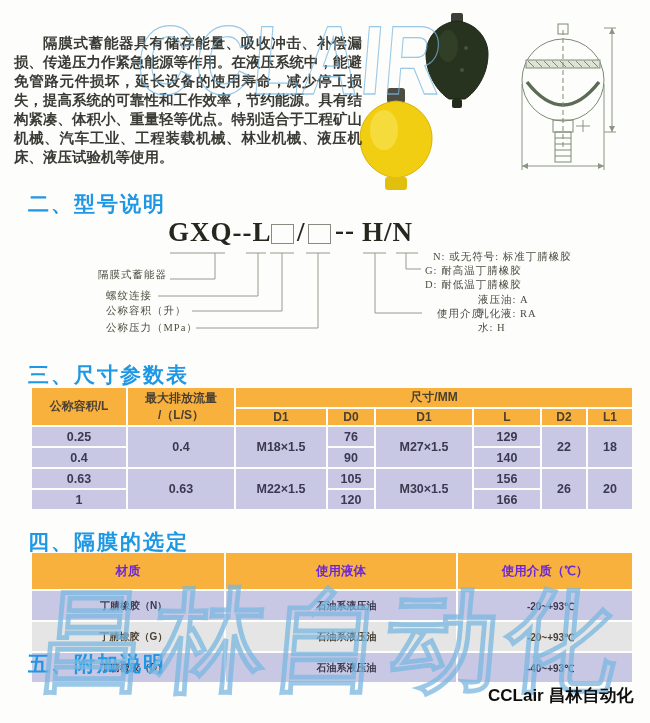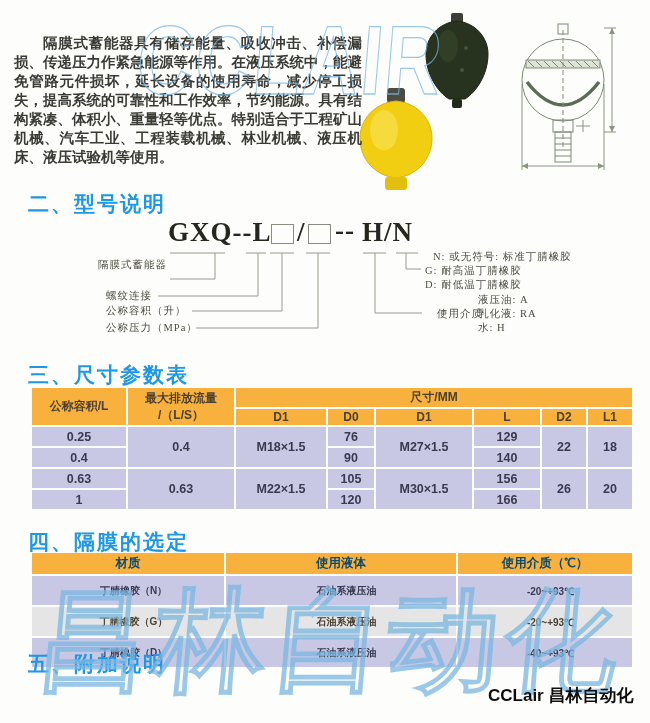--- a/index.html
+++ b/index.html
@@ -19,21 +19,21 @@
   .mini-label { position:absolute; font-family:"Liberation Serif", serif; font-size:10.5px; color:#4c4c40;
                 letter-spacing:1px; z-index:4; white-space:nowrap; }
 
   .connector-svg { position:absolute; left:0; top:0; z-index:3; pointer-events:none; }
 
   
   table { border-collapse:separate; border-spacing:2px; position:absolute; z-index:4; table-layout:fixed; }
   th, td { text-align:center; vertical-align:middle; }
   .dim-table th { background:#f8b13d; color:#4a4032; font-size:12px; font-weight:700; padding:1px 0; }
   .dim-table td { background:#c9c8e4; color:#3a3950; font-size:12.5px; font-weight:600; padding:0; height:19px; }
-  .mem-table th { background:#f8b13d; color:#0c4a6e; font-size:12.5px; font-weight:700; height:21px; }
+  .mem-table th { background:#f8b13d; color:#6d28d9; font-size:12.5px; font-weight:700; height:36px; }
   .mem-table td { font-size:10px; font-weight:600; color:#3a3950; height:29px;padding-left:11px; }
   .mem-table tr.lav td { background:#c9c8e4; }
   .mem-table tr.gold td { background:#e5e5e5; color:#4a4032; }
 
   .notes-body { position:absolute; left:14px; top:674px; width:626px; font-size:14.5px; line-height:22px;
                 font-weight:600; color:#3b3b36; text-align:justify; text-indent:2.6em; z-index:4; }
 
   
   .wm { position:absolute; color:transparent; -webkit-text-stroke:1.3px #79b7e0; font-weight:700;
         z-index:50; pointer-events:none; opacity:.75; white-space:nowrap; }
@@ -97,21 +97,21 @@
   <span class="code-part" style="left:297px; top:217px;">/</span>
   <span class="code-box" style="left:308px; top:224px;"></span>
   <span class="code-part" style="left:335px; top:215px;">--</span>
   <span class="code-part" style="left:362px; top:217px;">H/N</span>
 
   <svg class="connector-svg" width="650" height="350" viewBox="0 0 650 350">
     <path d="M170,253 H225 M246,253 H266 M270,253 H294 M306,253 H330 M363,253 H386 M396,253 H418" stroke="#9a9a8e" stroke-width="1.2" fill="none"></path>
     <path d="M215,253 V279 H170 M258,253 V296 H158 M282,253 V311 H192 M318,253 V328 H196 M375,253 V313 H422 M406,253 V269 H421" stroke="#9a9a8e" stroke-width="1" fill="none"></path>
   </svg>
 
-  <span class="mini-label" style="left:98px; top:258px;">隔膜式蓄能器</span>
+  <span class="mini-label" style="left:98px; top:268px;">隔膜式蓄能器</span>
   <span class="mini-label" style="left:106px; top:289px;">螺纹连接</span>
   <span class="mini-label" style="left:106px; top:304px;">公称容积（升）</span>
   <span class="mini-label" style="left:106px; top:321px;">公称压力（MPa）</span>
 
   <span class="mini-label" style="left:433px; top:250px;">N: 或无符号: 标准丁腈橡胶</span>
   <span class="mini-label" style="left:425px; top:264px;">G: 耐高温丁腈橡胶</span>
   <span class="mini-label" style="left:425px; top:278px;">D: 耐低温丁腈橡胶</span>
   <span class="mini-label" style="left:478px; top:293px;">液压油: A</span>
   <span class="mini-label" style="left:425px; top:307px;margin-left:12px;">使用介质</span>
   <span class="mini-label" style="left:478px; top:307px;">乳化液: RA</span>

